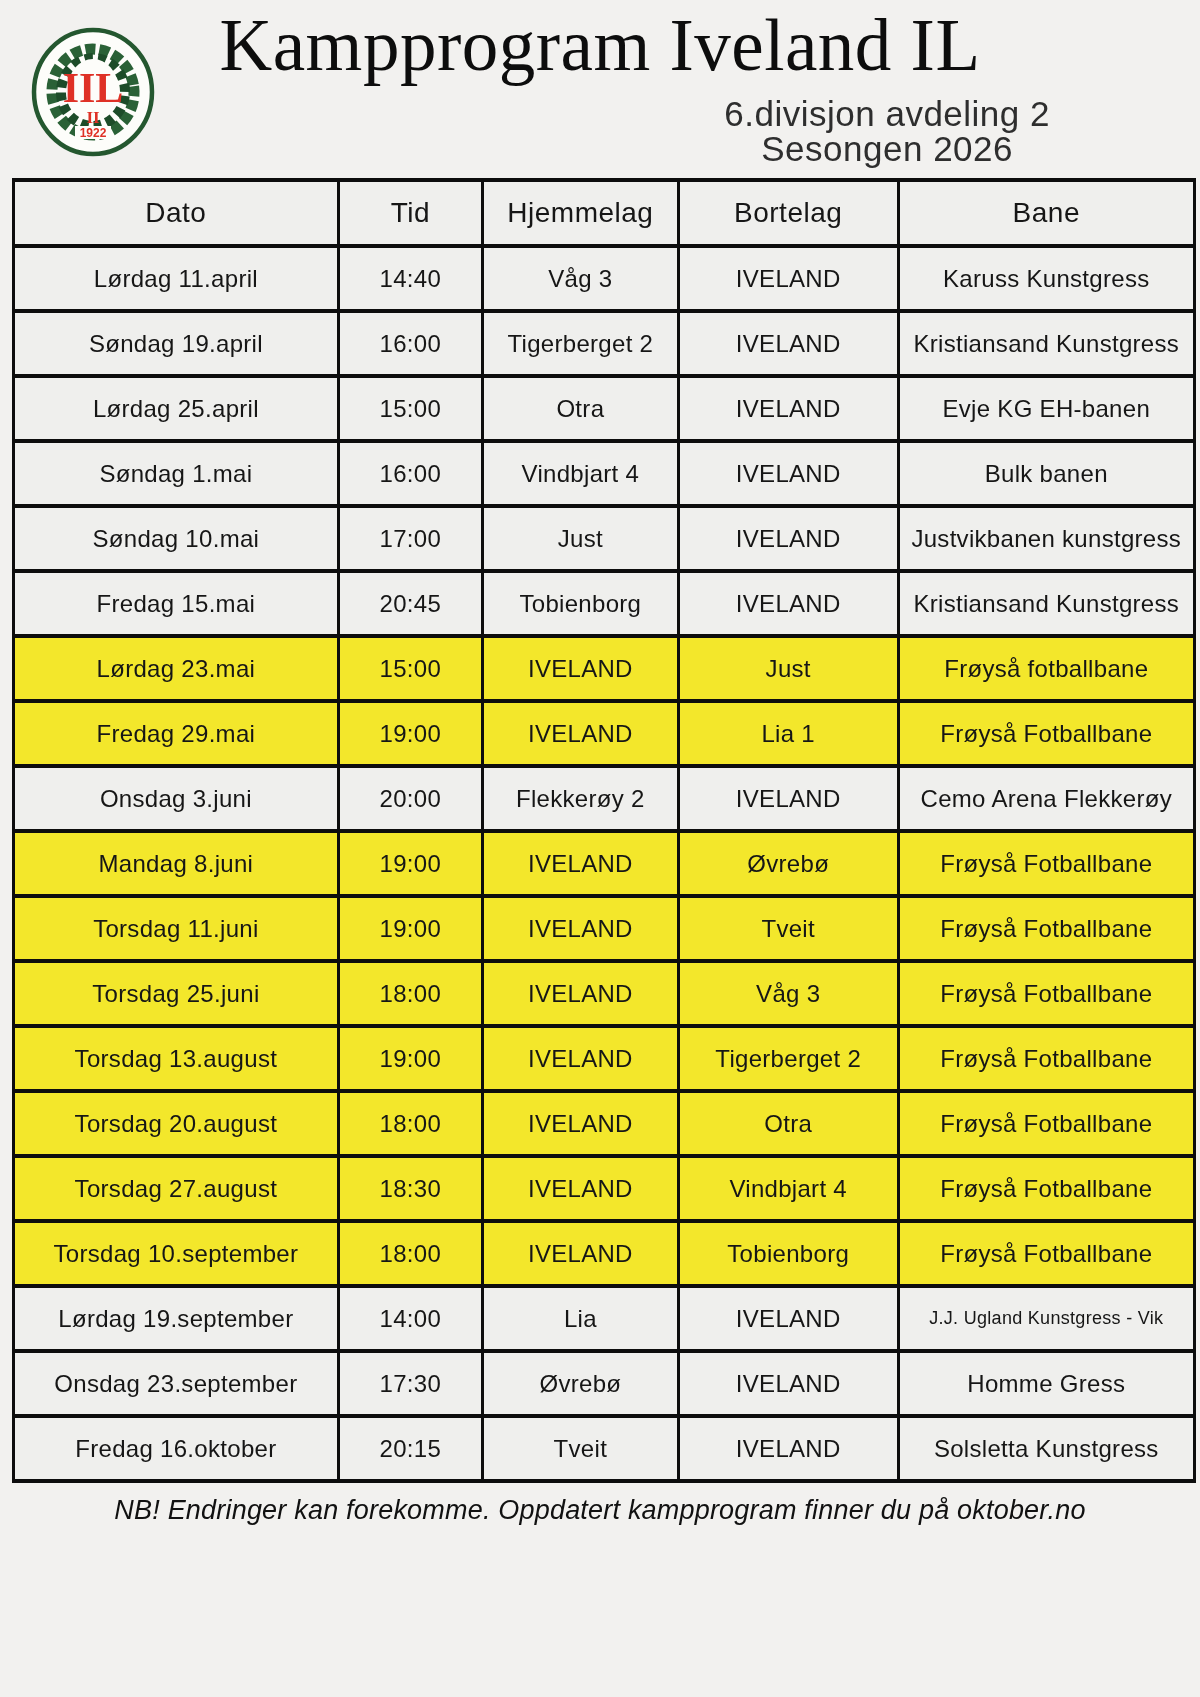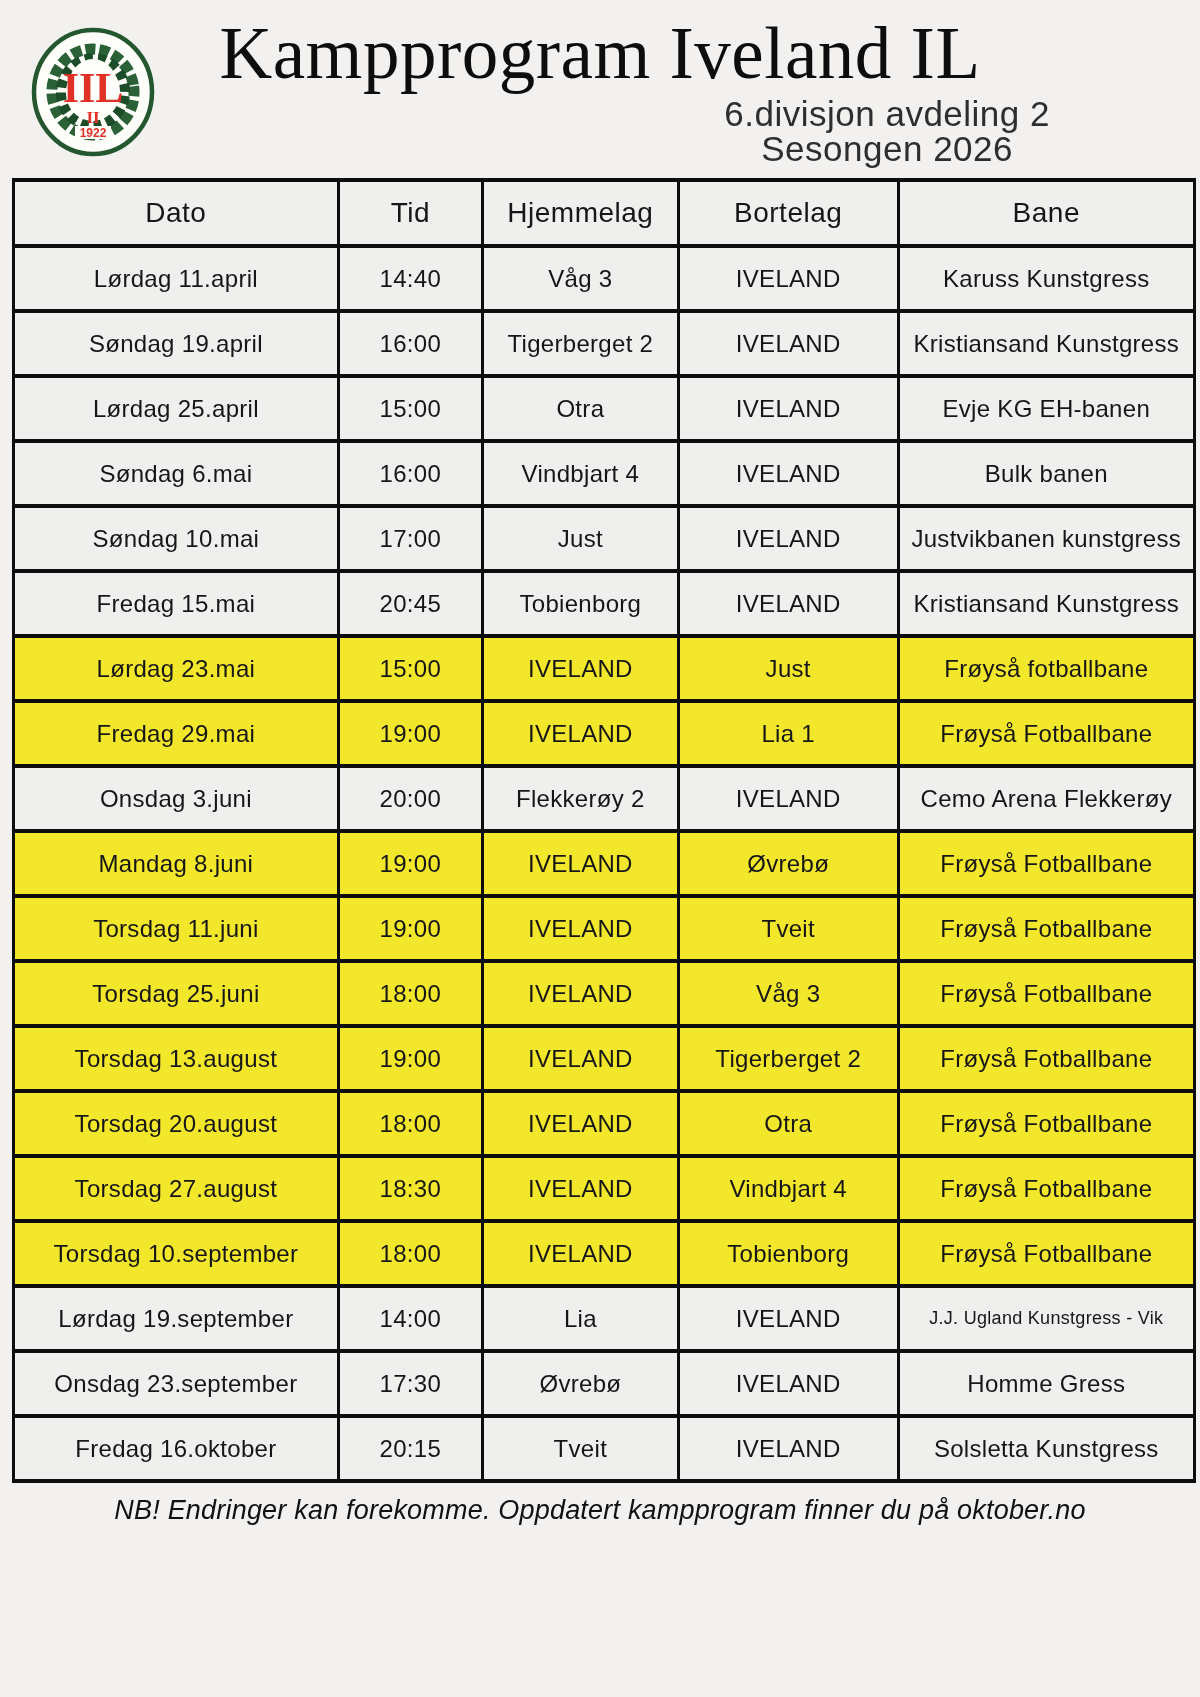--- a/index.html
+++ b/index.html
@@ -13,21 +13,21 @@
   }
   .page { width: 1200px; height: 1486px; position: relative; }
 
   
   .header { position: relative; height: 178px; }
   .logo {
     position: absolute; left: 30px; top: 26px;
     width: 126px; height: 132px;
   }
   .page-title {
-    margin: 0; padding-top: 14px;
+    margin: 0; padding-top: 6px;
     text-align: center;
     font-family: "Liberation Serif", serif;
     font-weight: 400;
     font-size: 73px;
     letter-spacing: 0.5px;
     color: #0d0d0d;
     line-height: 1.1;
   }
   .subtitle {
     position: absolute; right: 150px; top: 96px;
@@ -156,21 +156,21 @@
           <td>Kristiansand Kunstgress</td>
         </tr>
         <tr>
           <td>Lørdag 25.april</td>
           <td>15:00</td>
           <td>Otra</td>
           <td>IVELAND</td>
           <td>Evje KG EH-banen</td>
         </tr>
         <tr>
-          <td>Søndag 6.mai</td>
+          <td>Søndag 1.mai</td>
           <td>16:00</td>
           <td>Vindbjart 4</td>
           <td>IVELAND</td>
           <td>Bulk banen</td>
         </tr>
         <tr>
           <td>Søndag 10.mai</td>
           <td>17:00</td>
           <td>Just</td>
           <td>IVELAND</td>

